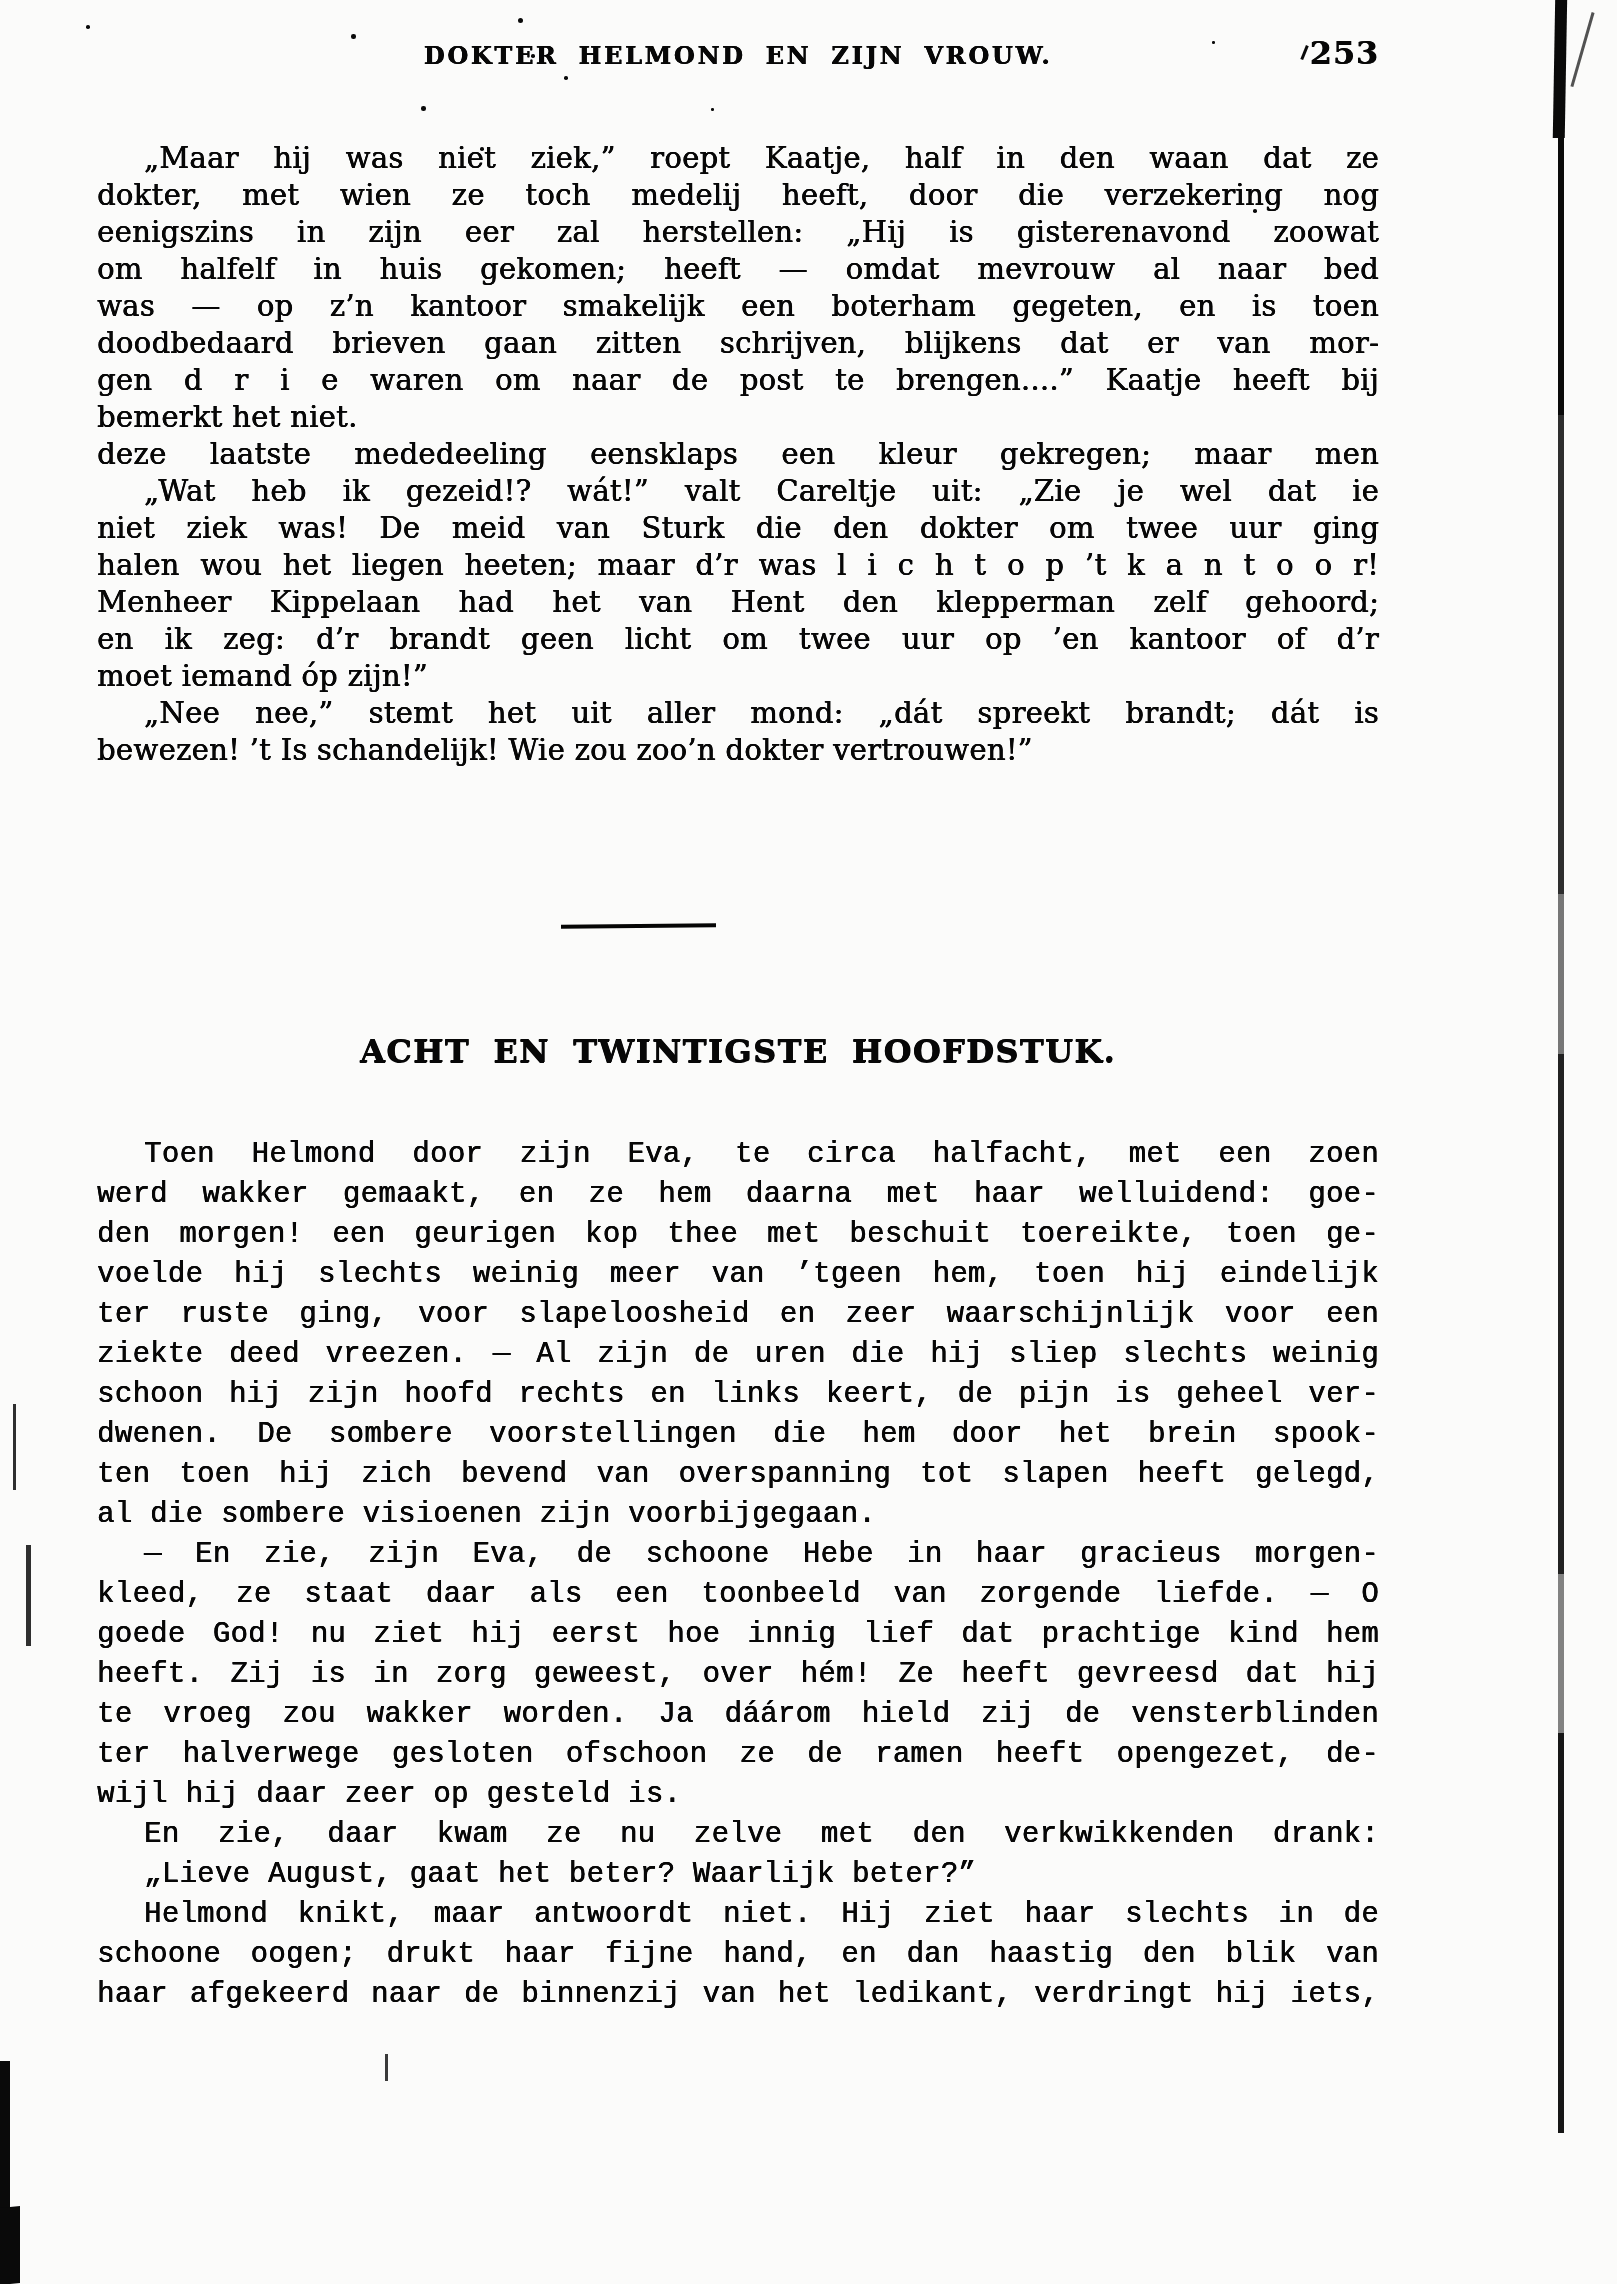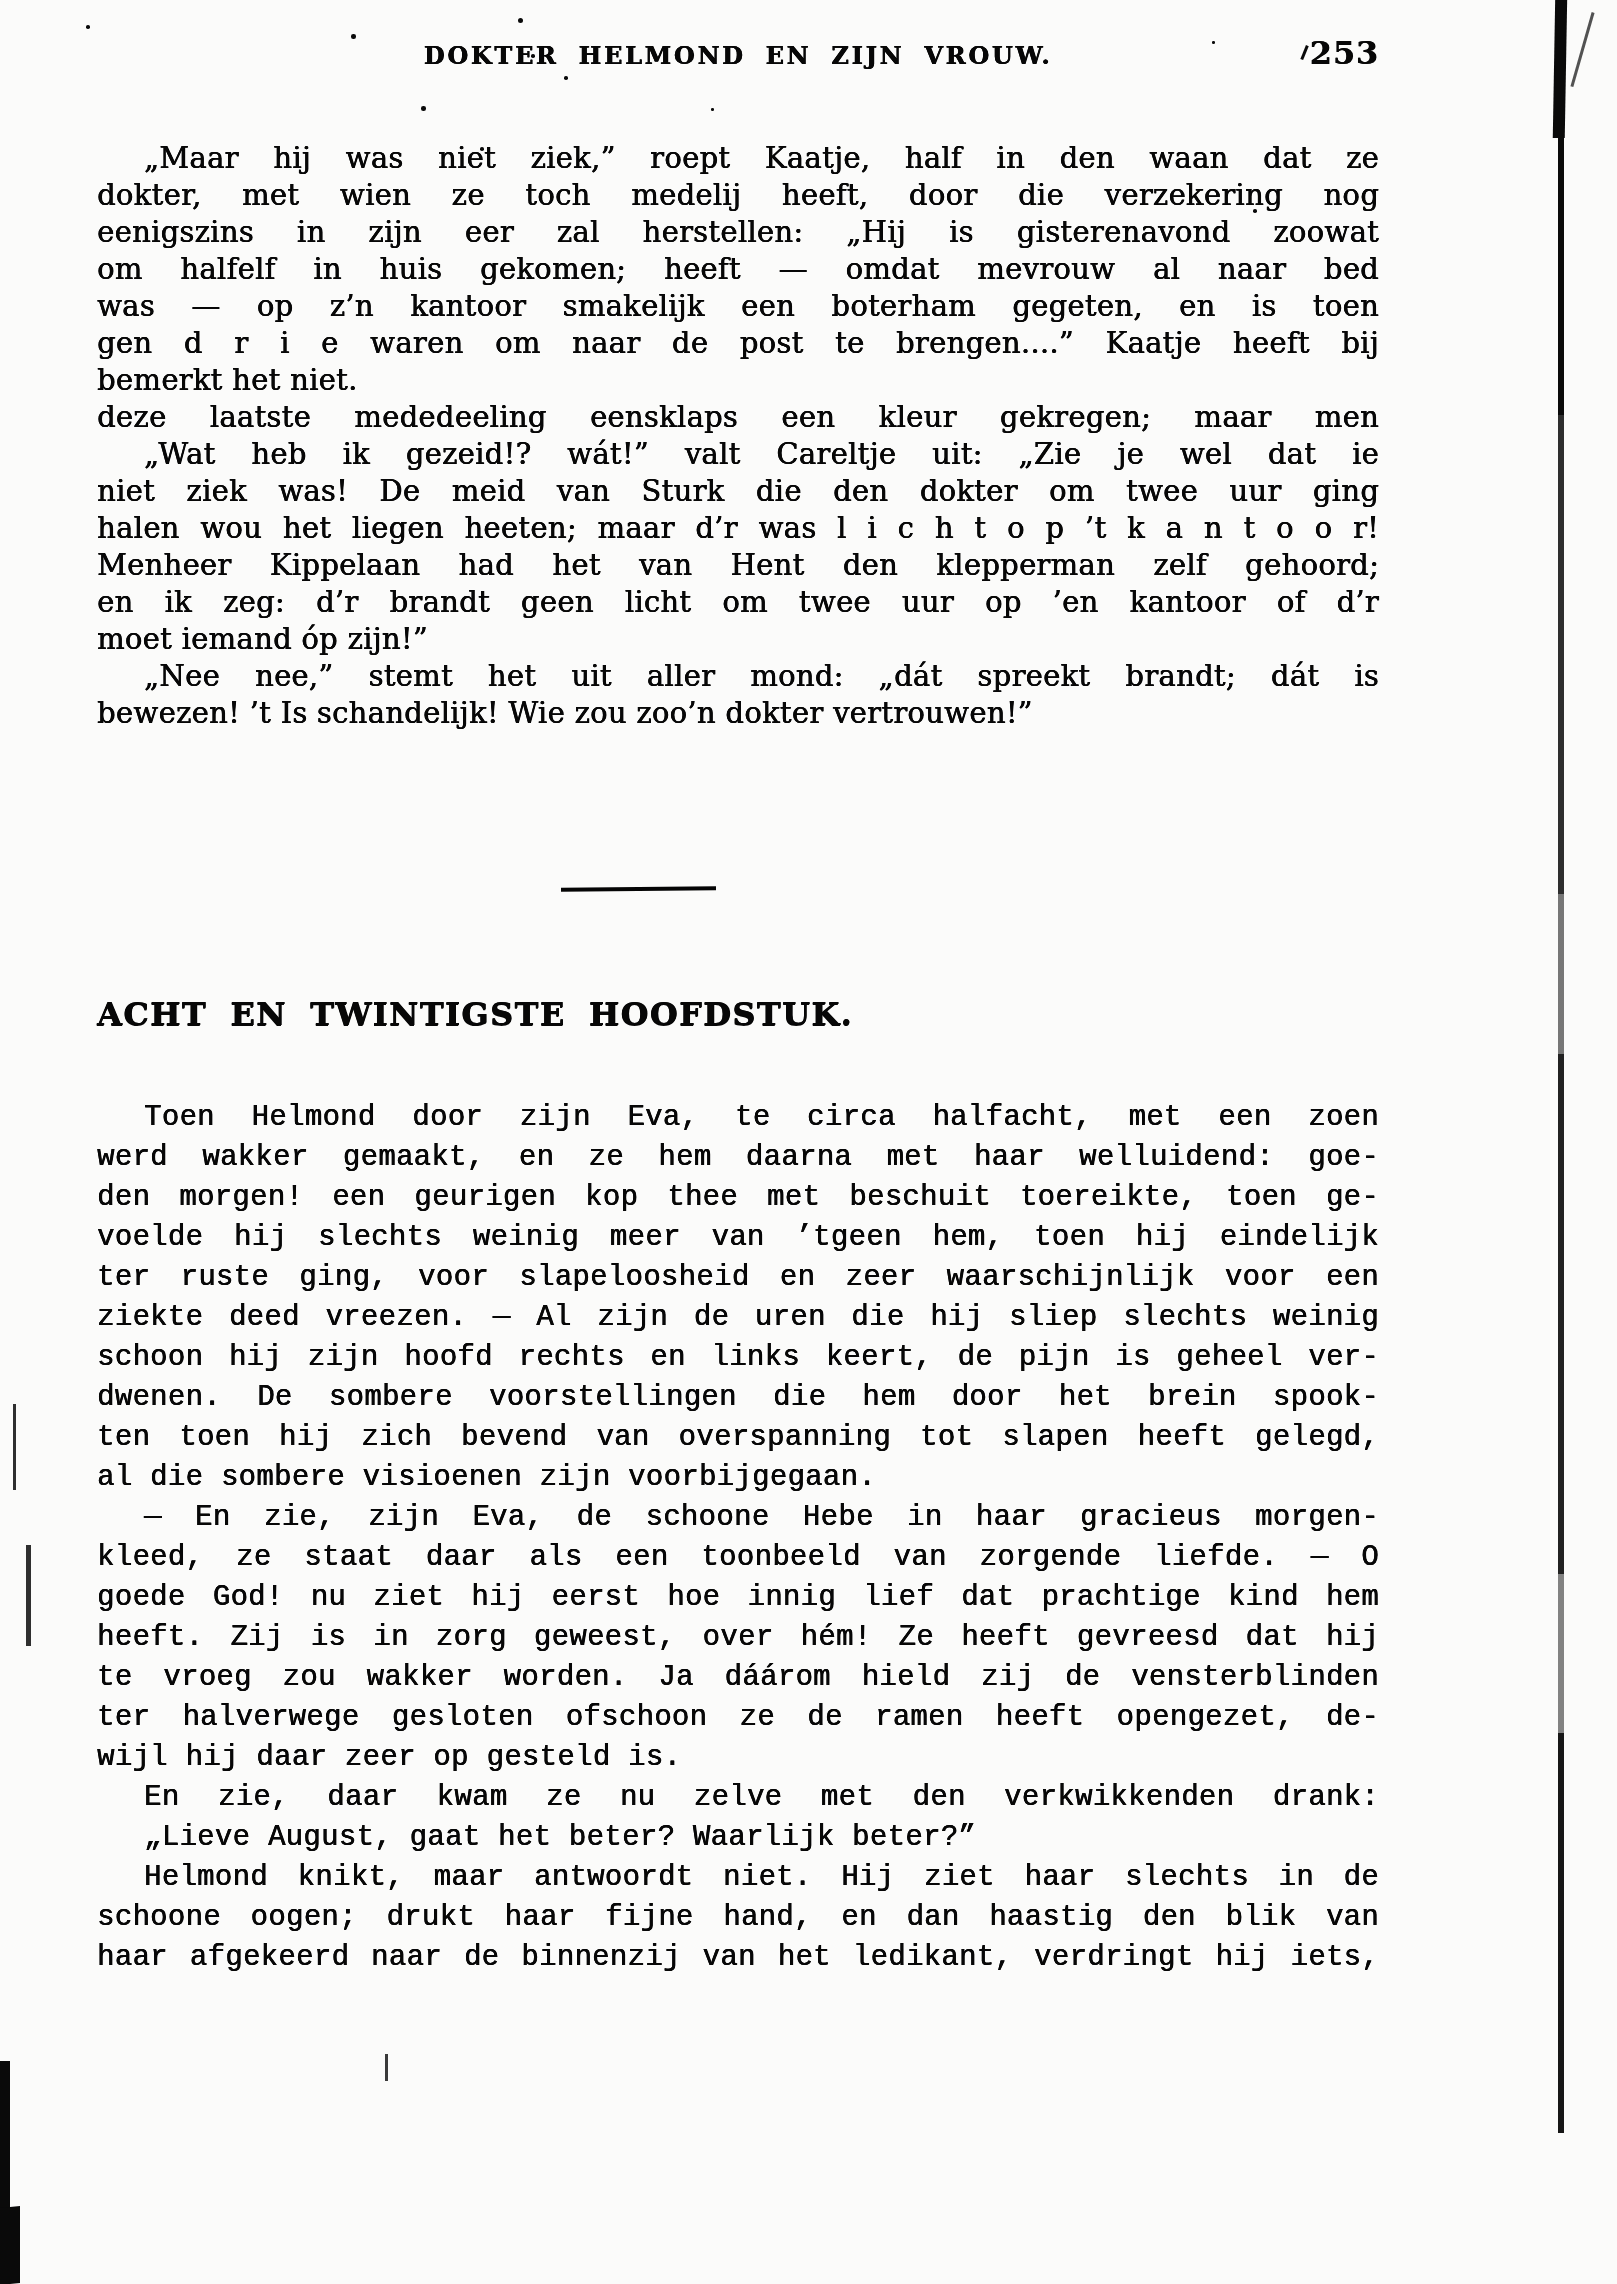--- a/index.html
+++ b/index.html
@@ -73,21 +73,21 @@
   .sec-chapter-divider { margin-top: 155px; height: 3.6px; }
   .divider-rule {
     width: 155px;
     height: 3.6px;
     margin-left: 464px;
     background: #050505;
     transform: rotate(-0.5deg);
   }
   .sec-chapter-title { margin-top: 103px; }
   .chapter-heading {
-    text-align: left;
+    text-align: center;
     font-size: 32px;
     line-height: 41px;
     font-weight: bold;
     letter-spacing: 1.4px;
     word-spacing: 10.8px;
     text-shadow: 0.6px 0 0 currentColor, 0 0.5px 0 currentColor;
     white-space: nowrap;
     margin-top: 34px;
   }
   
@@ -117,20 +117,21 @@
   </div>
 
   <div id="sections-host">
       <div class="section sec-dialogue">
         <div class="para">
           <div class="line indent just">„Maar hij was niet ziek,” roept Kaatje, half in den waan dat ze</div>
           <div class="line just">dokter, met wien ze toch medelij heeft, door die verzekering nog</div>
           <div class="line just">eenigszins in zijn eer zal herstellen: „Hij is gisterenavond zoowat</div>
           <div class="line just">om halfelf in huis gekomen; heeft — omdat mevrouw al naar bed</div>
           <div class="line just">was — op z’n kantoor smakelijk een boterham gegeten, en is toen</div>
+          <div class="line just">doodbedaard brieven gaan zitten schrijven, blijkens dat er van mor-</div>
           <div class="line just">gen d r i e waren om naar de post te brengen....” Kaatje heeft bij</div>
           <div class="line">bemerkt het niet.</div>
           <div class="line just">deze laatste mededeeling eensklaps een kleur gekregen; maar men</div>
         </div>
         <div class="para">
           <div class="line indent just">„Wat heb ik gezeid!? wát!” valt Careltje uit: „Zie je wel dat ie</div>
           <div class="line just">niet ziek was! De meid van Sturk die den dokter om twee uur ging</div>
           <div class="line just">halen wou het liegen heeten; maar d’r was l i c h t o p ’t k a n t o o r!</div>
           <div class="line just">Menheer Kippelaan had het van Hent den klepperman zelf gehoord;</div>
           <div class="line just">en ik zeg: d’r brandt geen licht om twee uur op ’en kantoor of d’r</div>

